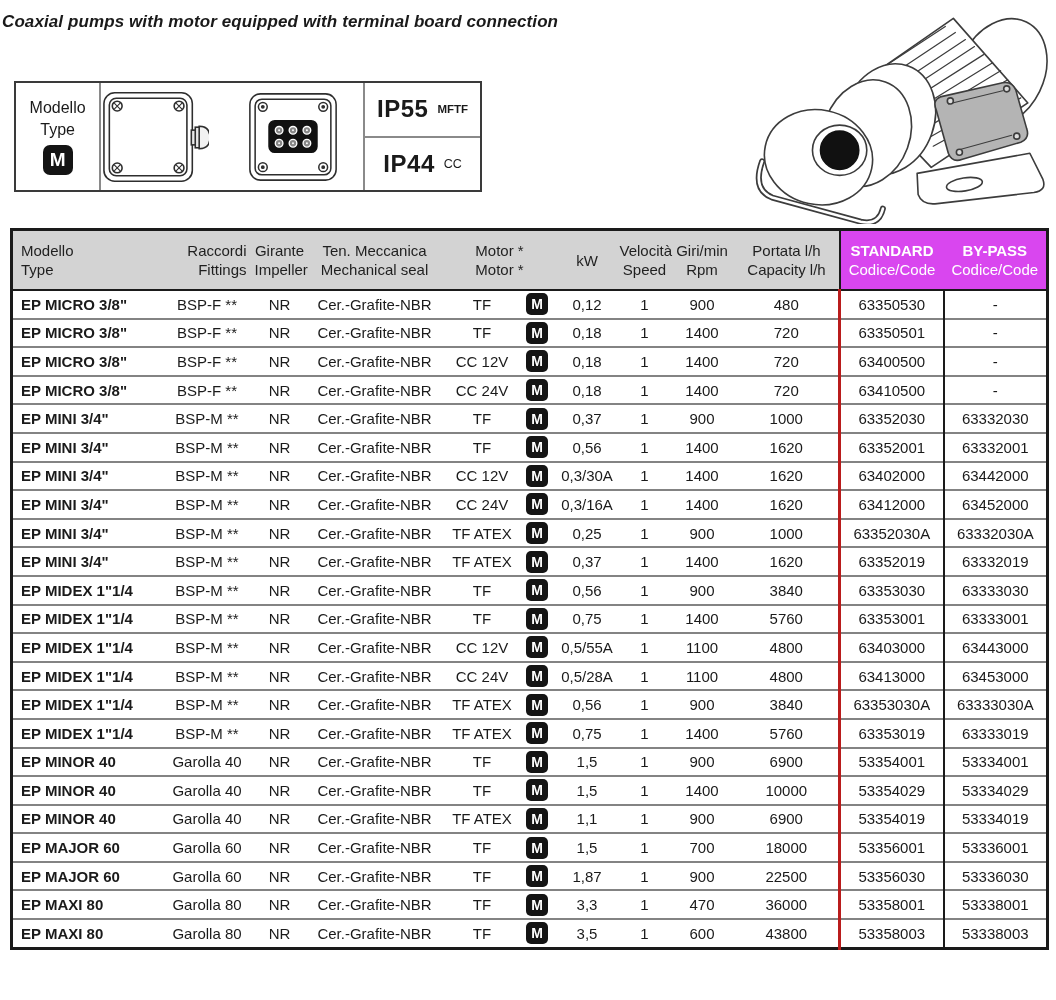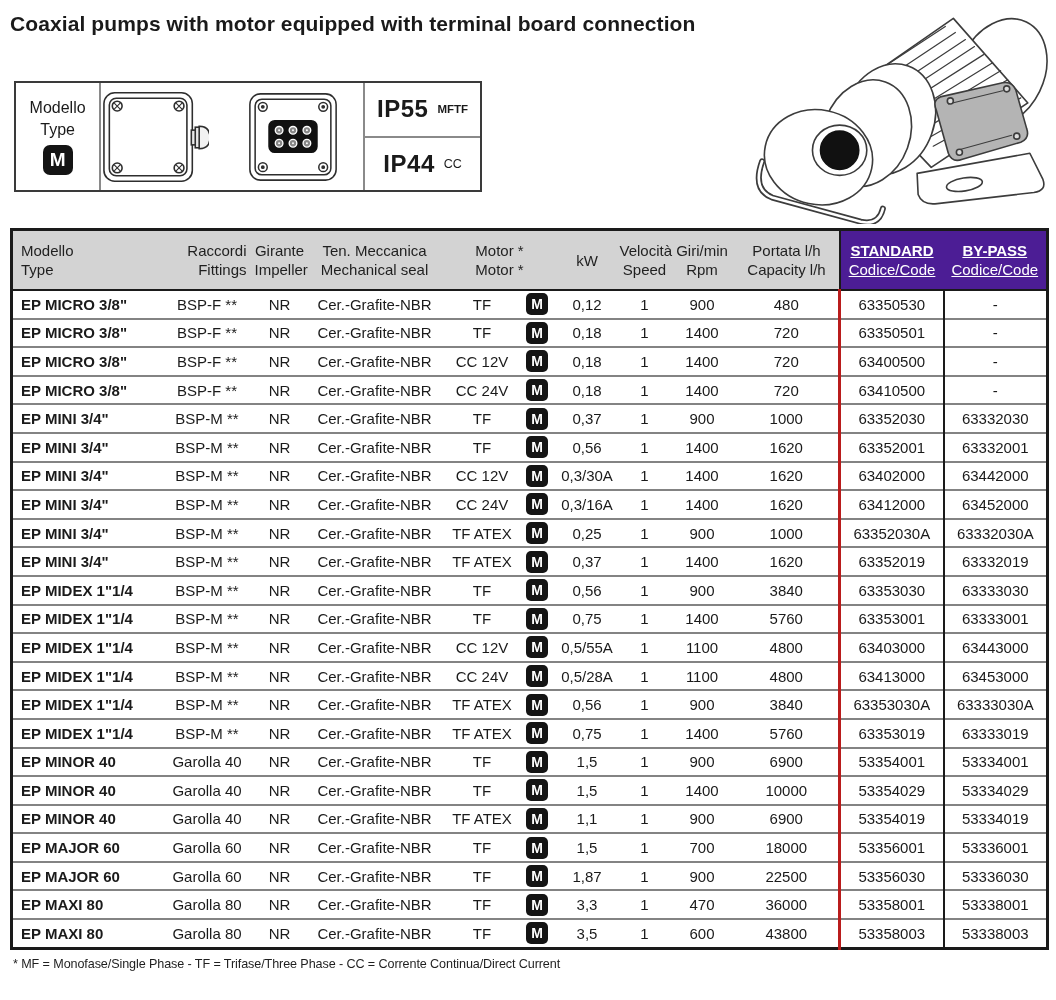--- a/index.html
+++ b/index.html
@@ -3,22 +3,22 @@
 <meta charset="utf-8">
 <style>
   html,body{margin:0;padding:0;}
   body{
     width:1056px;height:1000px;position:relative;background:#fff;
     font-family:"Liberation Sans","DejaVu Sans",sans-serif;color:#1a1a1a;
     -webkit-font-smoothing:antialiased;overflow:hidden;
   }
   
   .page-title{
-    position:absolute;left:10px;top:12px;font-size:21px;font-weight:700;
-    letter-spacing:.1px;
+    position:absolute;left:2px;top:12px;font-size:17px;font-weight:700;
+    font-style:italic;letter-spacing:.1px;
   }
   
   .spec-box{
     position:absolute;left:14px;top:81px;width:468px;height:111px;
     border:2px solid #3a3a3a;display:flex;box-sizing:border-box;background:#fff;
   }
   .spec-cell-model{
     width:84px;border-right:2px solid #8a8a8a;display:flex;flex-direction:column;
     align-items:center;justify-content:center;gap:2px;font-size:16px;line-height:20px;
   }
@@ -37,21 +37,21 @@
   .pump-illustration{position:absolute;left:742px;top:2px;width:312px;height:222px;}
   
   .table-wrap{position:absolute;left:10px;top:228px;}
   table{border-collapse:collapse;table-layout:fixed;width:1036px;border:3px solid #1a1a1a;}
   thead th{
     background:#d3d3d3;border-bottom:2px solid #1a1a1a;height:58px;padding:0;
     font-weight:400;font-size:15px;line-height:19px;vertical-align:middle;color:#1f1f1f;
   }
   thead th.h-left{text-align:left;padding-left:8px;}
   thead th.h-right div{text-align:right;padding-right:8px;}
-  thead th.h-dark{background:#4c1d95;color:#fff;text-decoration:underline;}
+  thead th.h-dark{background:#d946ef;color:#fff;}
   thead th.h-dark .hl1{font-weight:700;}
   thead th.b-black{border-left:2px solid #1a1a1a;}
   tbody td{
     border-top:2px solid #838383;height:26.6px;padding:0;text-align:center;
     font-size:15px;white-space:nowrap;overflow:hidden;background:#fff;
   }
   tbody tr:first-child td{border-top:none;}
   td.c-model{text-align:left;padding-left:8px;font-weight:700;font-size:15px;}
   td.c-std{border-left:3px solid #b91c1c;}
   td.c-byp{border-left:2px solid #1a1a1a;}
@@ -555,14 +555,13 @@
           <td class="c-rpm">600</td>
           <td class="c-cap">43800</td>
           <td class="c-std">53358003</td>
           <td class="c-byp">53338003</td>
         </tr>
       </tbody>
   </table>
 </div>
 
 <div class="footnotes">
-  <div>* MF = Monofase/Single Phase - TF = Trifase/Three Phase - CC = Corrente Continua/Direct Current</div>
 </div>
 
 </body></html>

